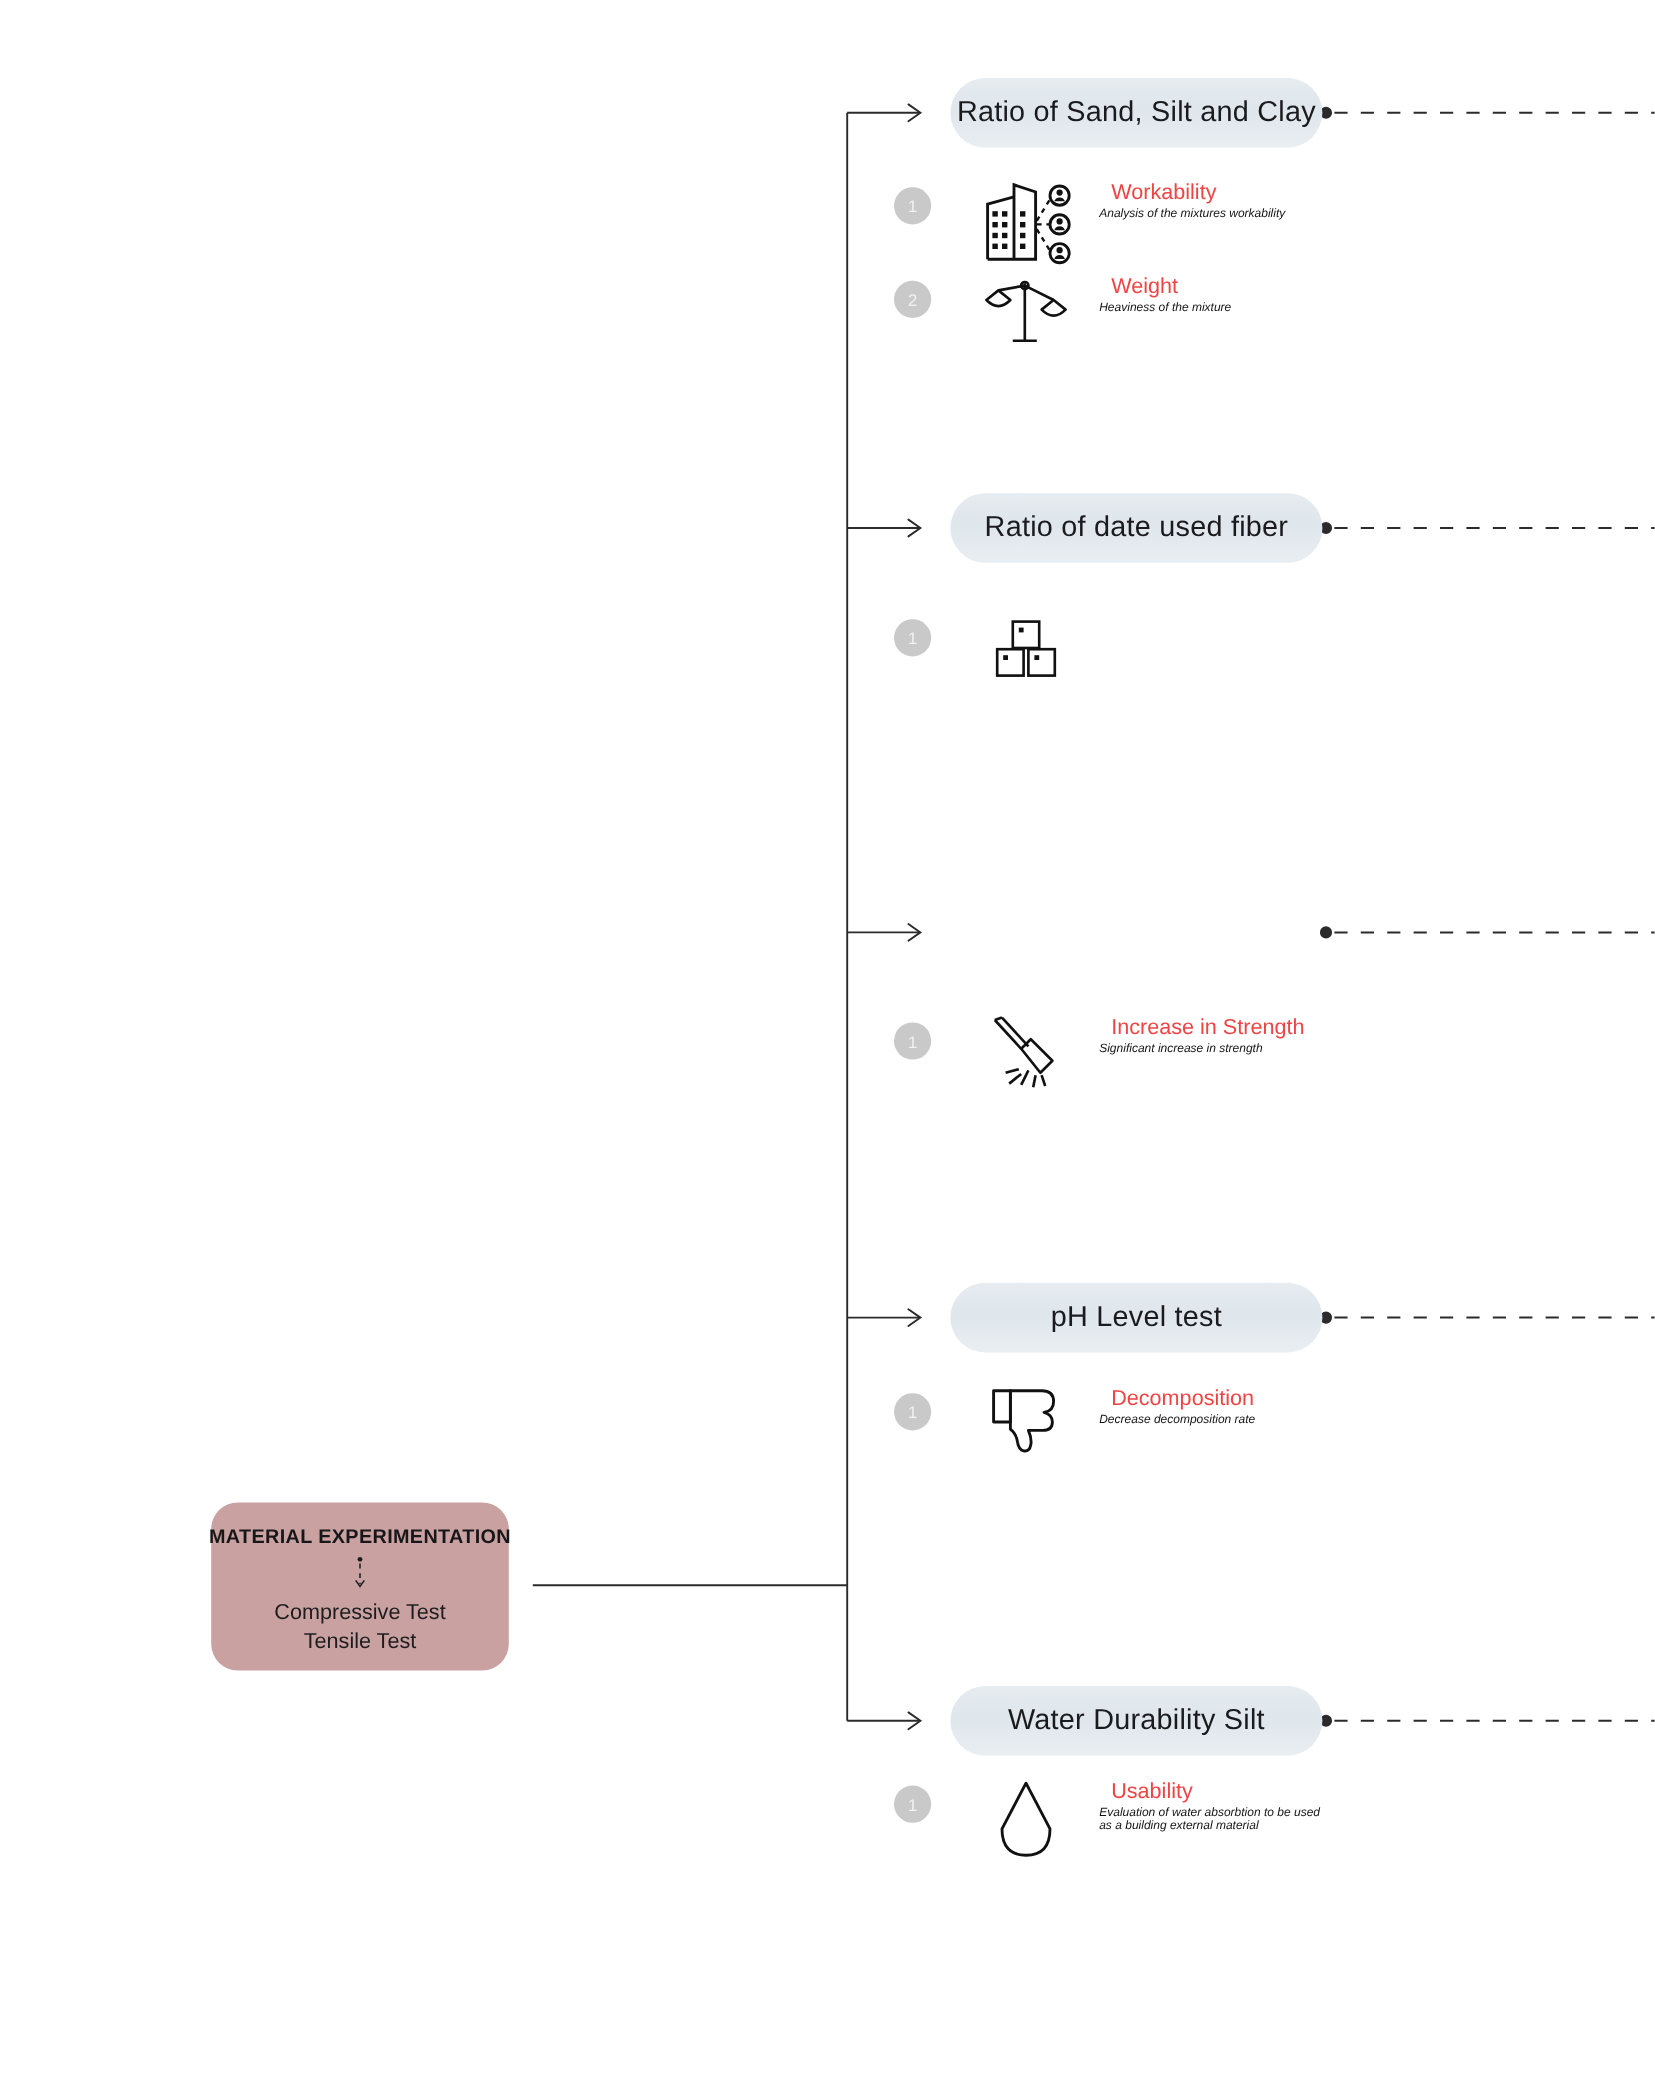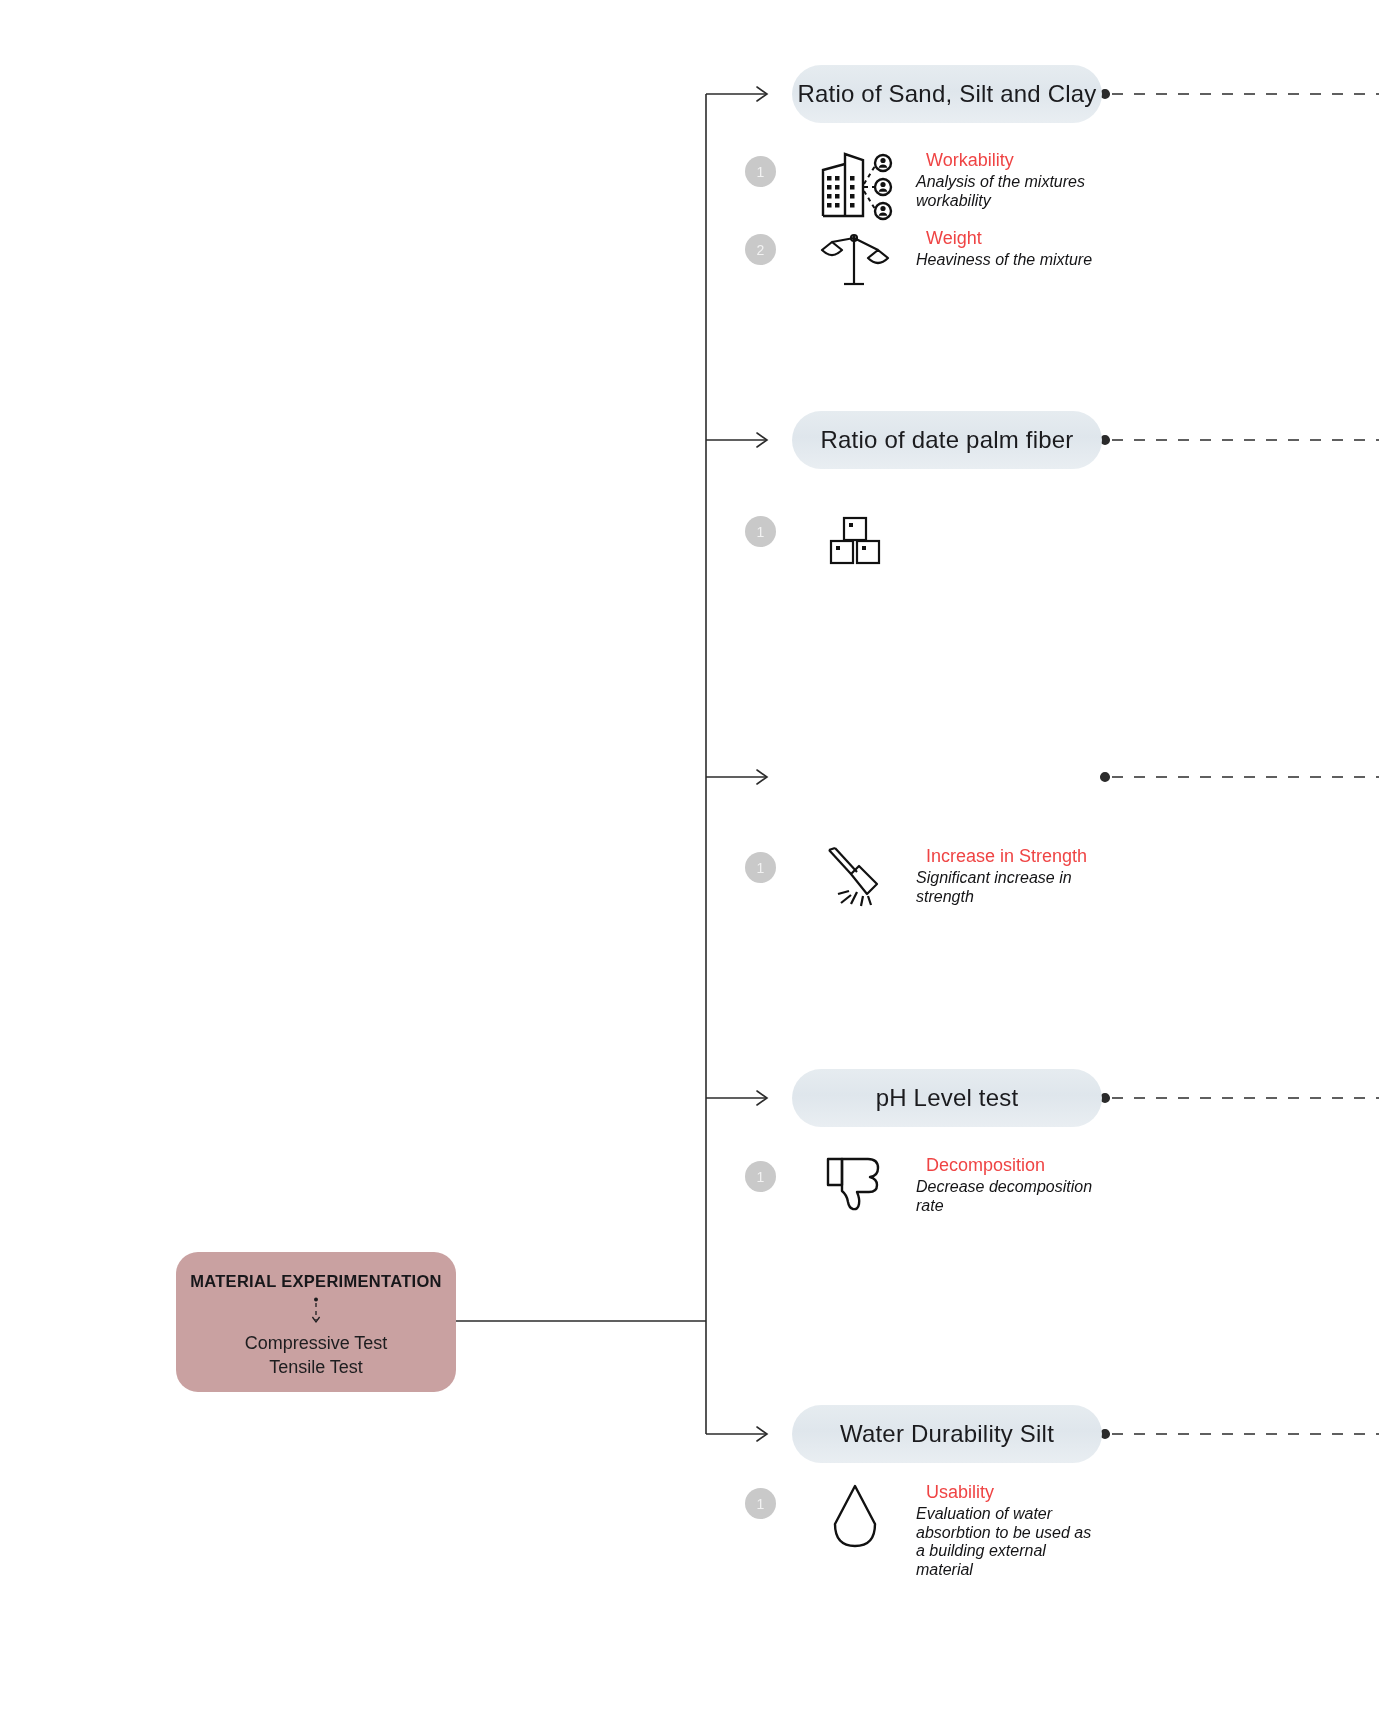--- a/index.html
+++ b/index.html
@@ -13,21 +13,21 @@
   }
   .canvas{position:absolute;left:0;top:0;width:1379px;height:1736px;}
 
   
   .wires{position:absolute;left:0;top:0;width:1379px;height:1736px;pointer-events:none;}
 
   
   .root-box{
     position:absolute;
     left:176px;top:1252px;
-    width:280px;height:140px;
+    width:248px;height:140px;
     background:#c9a1a1;
     border-radius:22px;
     box-sizing:border-box;
     display:flex;flex-direction:column;align-items:center;
     padding-top:20px;
   }
   .root-title{
     font-size:16.5px;font-weight:700;letter-spacing:.3px;
     color:#17171a;white-space:nowrap;
   }
@@ -71,21 +71,21 @@
   .ico{
     width:86px;flex:0 0 auto;display:flex;align-items:flex-start;justify-content:center;
     margin-left:36px;
   }
   .ico svg{display:block;}
   .txt{margin-left:18px;}
   .t-title{
     font-size:18px;line-height:1.15;color:#ef4444;white-space:nowrap;
   }
   .t-desc{
-    font-size:16px;line-height:1.18;font-style:italic;color:#141416;
+    font-size:10px;line-height:1.18;font-style:italic;color:#141416;
     margin-top:2px;max-width:186px;
   }
   .title-pad{padding-left:10px;}
 </style>
 </head>
 <body>
 
 <div class="canvas">
 
   <svg class="wires" viewBox="0 0 1379 1736">
@@ -205,21 +205,21 @@
         </g>
       </svg>
     </div>
     <div class="txt">
       <div class="t-title title-pad">Weight</div>
       <div class="t-desc">Heaviness of the mixture</div>
     </div>
   </div>
 
   <div class="pill" style="left:792px;top:411px;width:310px;">
-    <span class="pill-label">Ratio of date palm fiber</span>
+    <span class="pill-label">Ratio of date used fiber</span>
   </div>
 
   <div class="item" style="left:745px;top:510px;">
     <div class="badge">1</div>
     <div class="ico">
       <svg width="64" height="62" viewBox="0 0 64 62">
         <g stroke="#111" stroke-width="2.2" fill="none">
           <rect x="21" y="8" width="22" height="22"></rect>
           <rect x="8" y="31" width="22" height="22"></rect>
           <rect x="34" y="31" width="22" height="22"></rect>

